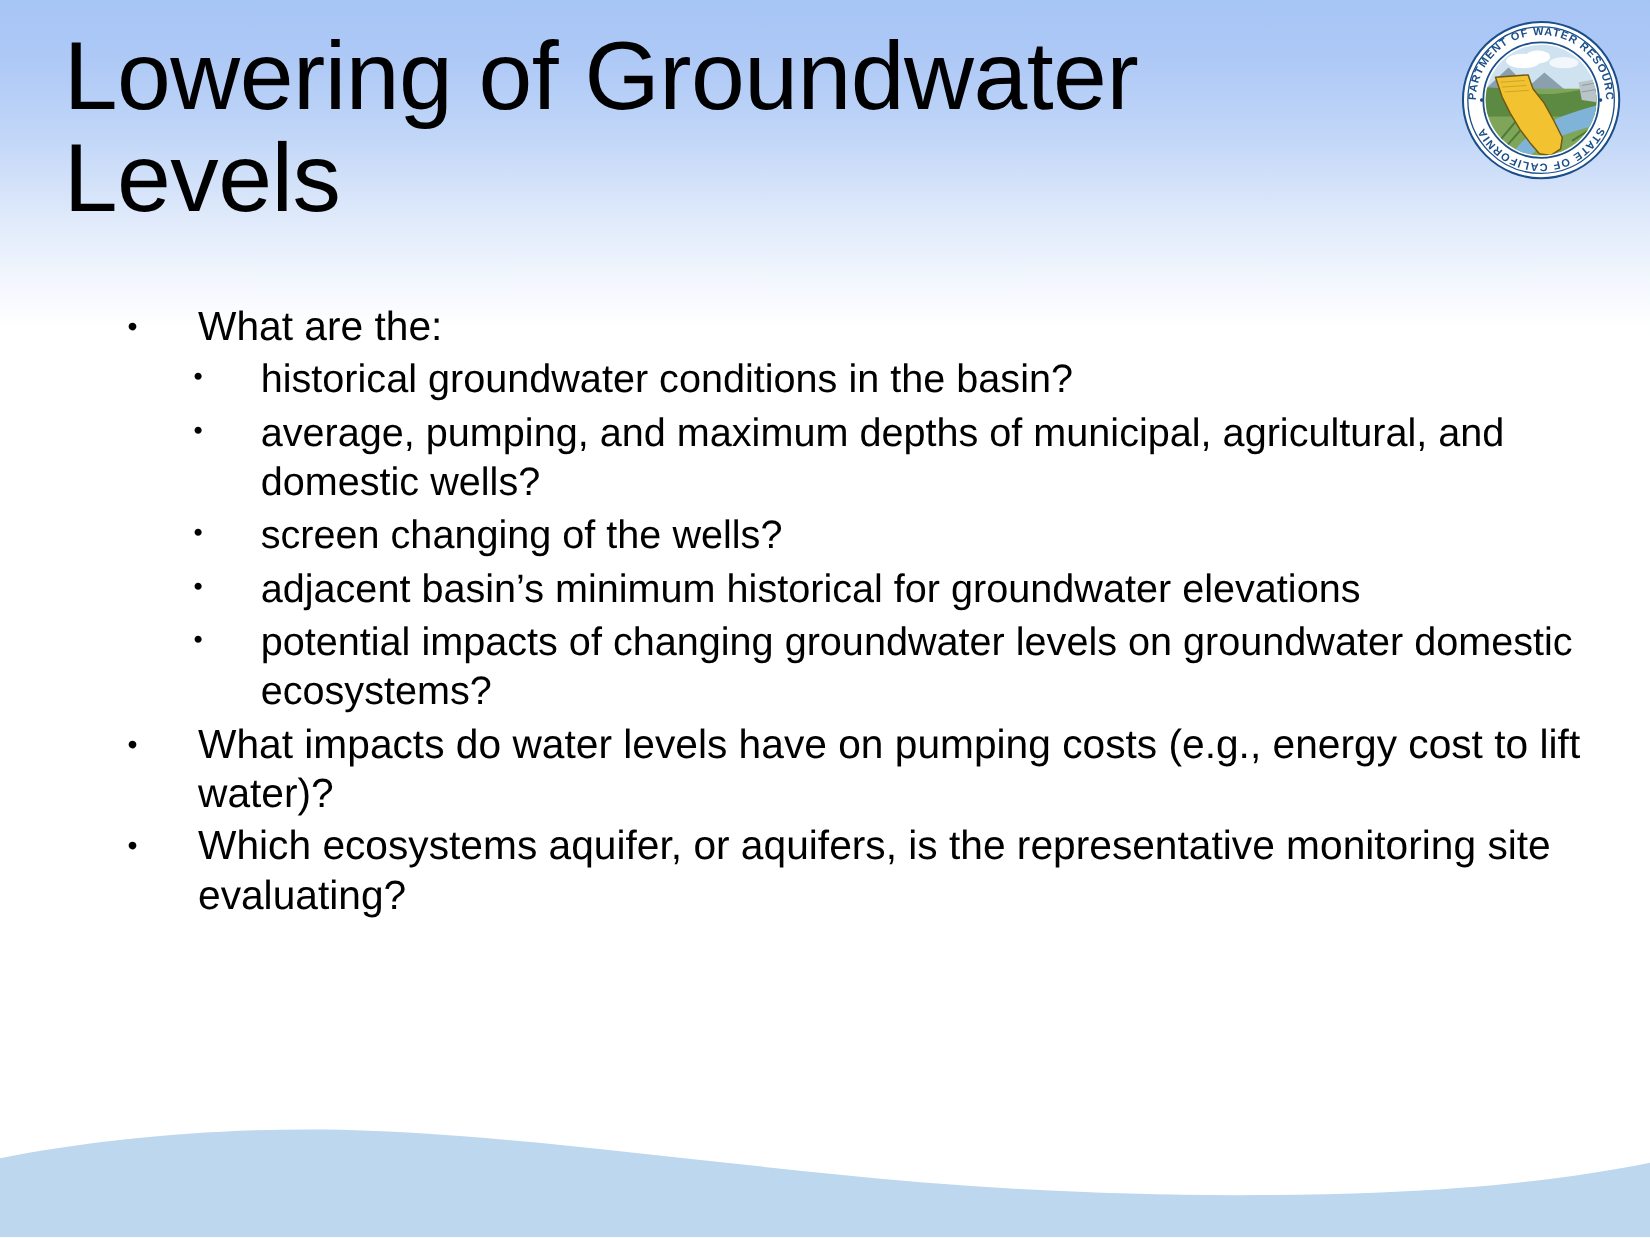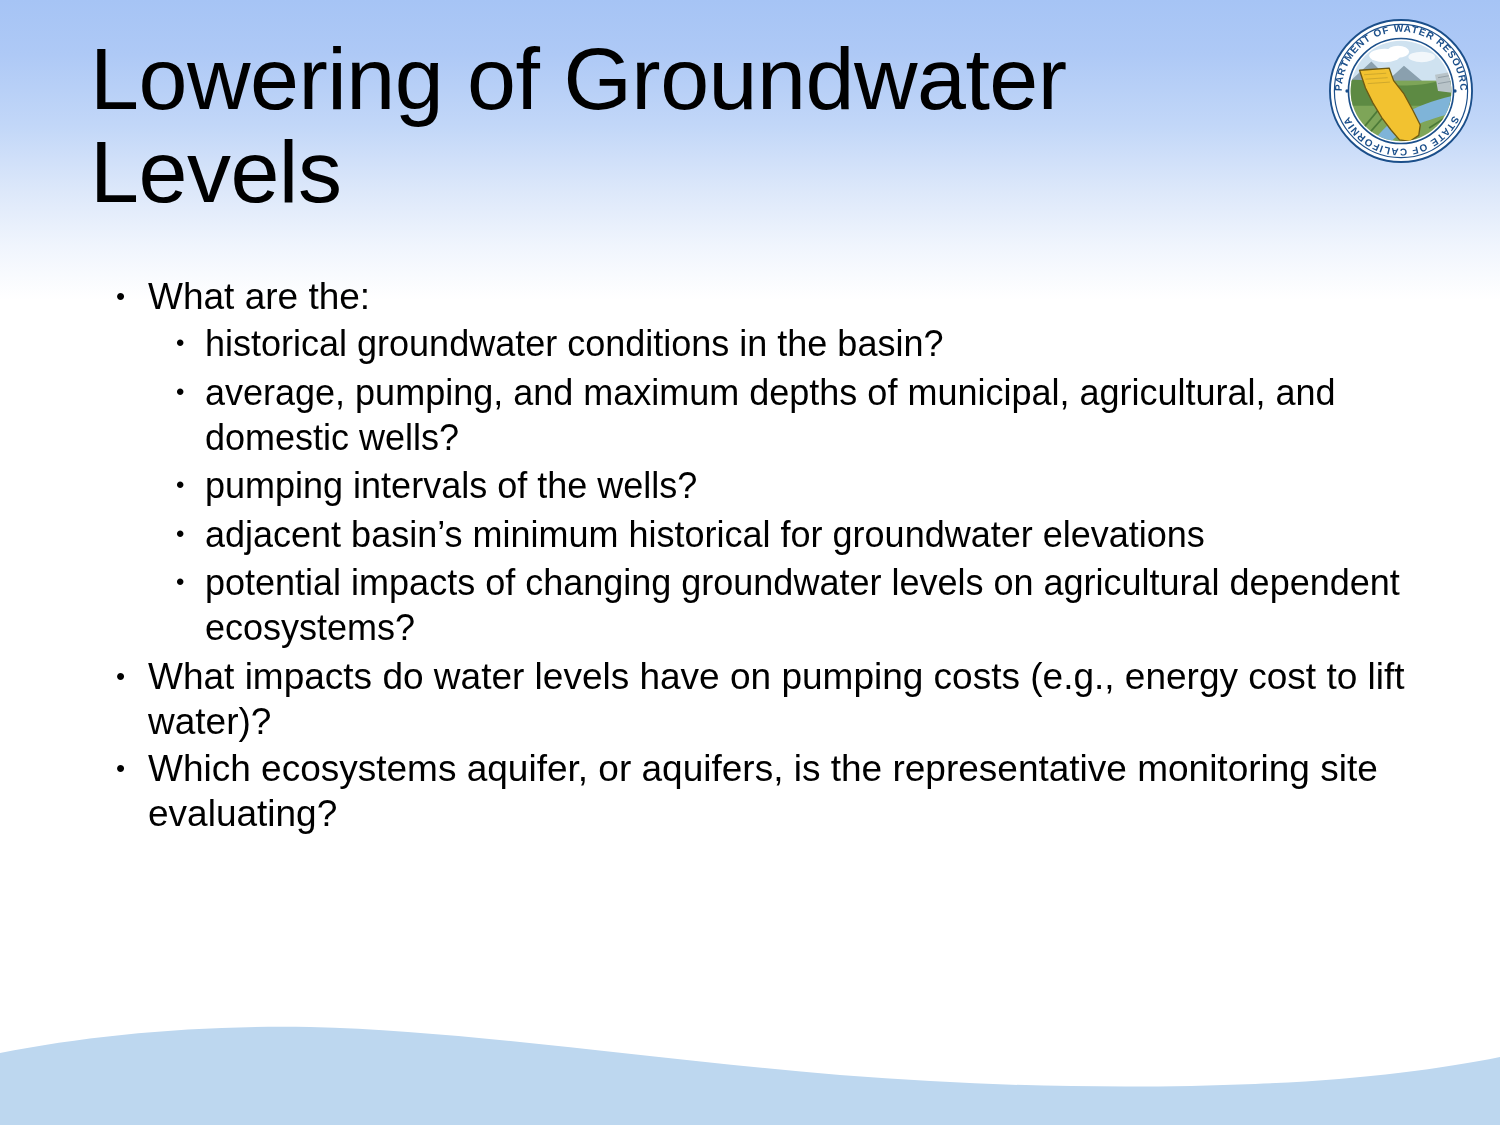--- a/index.html
+++ b/index.html
@@ -41,23 +41,22 @@
     left: 0;
     bottom: 0;
     width: 1500px;
     height: 140px;
   }
 
   
   .title-block {
     position: absolute;
     left: 58px;
-    top: 32px;
+    top: 22px;
     width: 1080px;
-    margin-left: 32px;
   }
   .title-text {
     margin: 0;
     font-family: "Liberation Sans", sans-serif;
     font-size: 88px;
     font-weight: 400;
     line-height: 1.06;
     color: #000000;
     letter-spacing: -0.5px;
     white-space: pre-line;
@@ -90,20 +89,21 @@
 
   .bullet .marker {
     flex: 0 0 auto;
     text-align: left;
     color: #000000;
     line-height: inherit;
   }
   .bullet .btext {
     flex: 1 1 auto;
     line-height: inherit;
+    margin-left: 32px;
   }
 
   
   .lvl1 {
     font-size: 37px;
     line-height: 1.22;
     margin-bottom: 2px;
     padding-left: 16px;
   }
   .lvl1 > .marker {
@@ -203,29 +203,29 @@
       <div class="bullet lvl2">
         <span class="marker">•</span>
         <span class="btext">historical groundwater conditions in the basin?</span>
       </div>
       <div class="bullet lvl2">
         <span class="marker">•</span>
         <span class="btext">average, pumping, and maximum depths of municipal, agricultural, and domestic wells?</span>
       </div>
       <div class="bullet lvl2">
         <span class="marker">•</span>
-        <span class="btext">pumping intervals of the wells?</span>
+        <span class="btext">screen changing of the wells?</span>
       </div>
       <div class="bullet lvl2">
         <span class="marker">•</span>
         <span class="btext">adjacent basin’s minimum historical for groundwater elevations</span>
       </div>
       <div class="bullet lvl2">
         <span class="marker">•</span>
-        <span class="btext">potential impacts of changing groundwater levels on agricultural dependent ecosystems?</span>
+        <span class="btext">potential impacts of changing groundwater levels on groundwater domestic ecosystems?</span>
       </div>
       <div class="bullet lvl1">
         <span class="marker">•</span>
         <span class="btext">What impacts do water levels have on pumping costs (e.g., energy cost to lift water)?</span>
       </div>
       <div class="bullet lvl1">
         <span class="marker">•</span>
         <span class="btext">Which ecosystems aquifer, or aquifers, is the representative monitoring site evaluating?</span>
       </div>
     </div>

